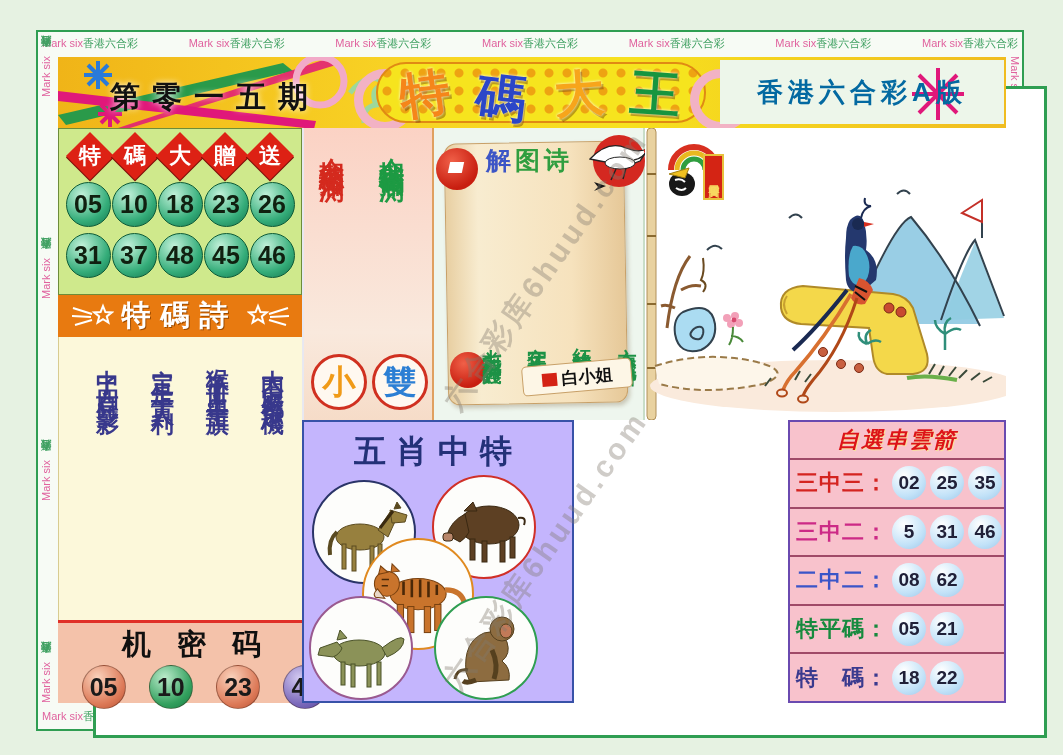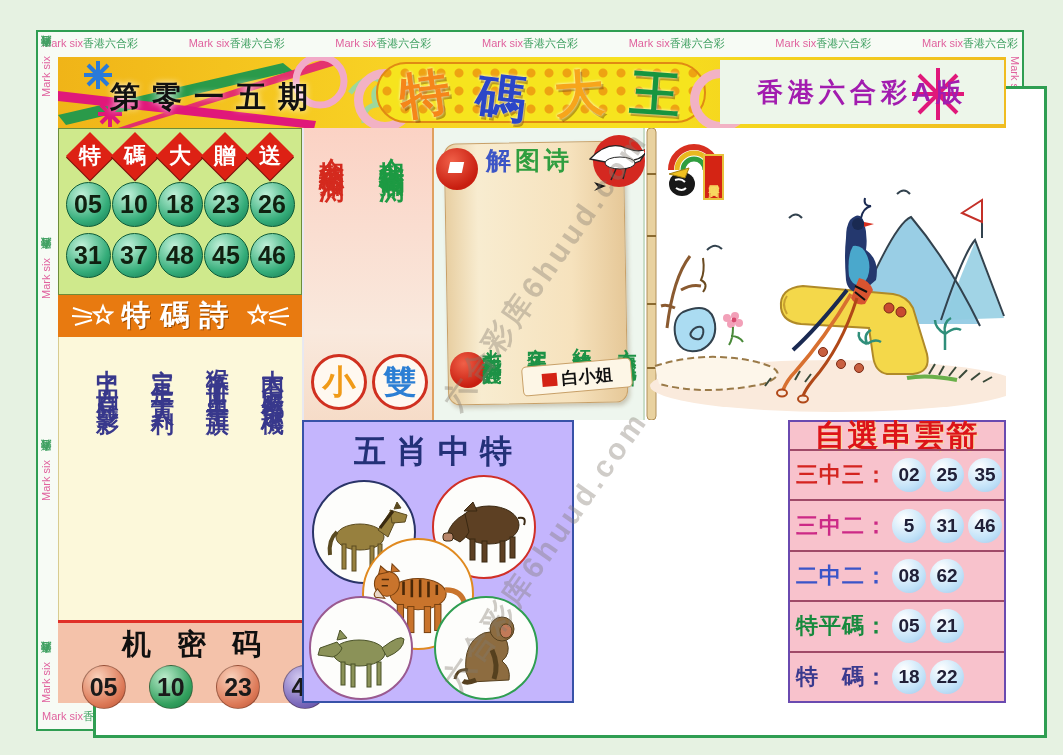--- a/index.html
+++ b/index.html
@@ -25,21 +25,21 @@
   .tchar{position:absolute;top:4px;font-size:50px;font-weight:900;text-shadow:0 0 3px #fff,2px 3px 0 rgba(110,60,0,.45);}
   .tc0{left:342px;transform:rotate(-8deg);}
   .tc1{left:418px;transform:rotate(7deg);top:8px;}
   .tc2{left:496px;transform:rotate(-4deg);}
   .tc3{left:572px;transform:rotate(4deg);}
   .ring{position:absolute;border:9px solid #f2b2c4;border-radius:50%;width:44px;height:44px;}
   .ringL{left:296px;top:12px;}
   .ringR{left:632px;top:12px;}
   .edition{position:absolute;left:662px;top:3px;width:284px;height:64px;background:#edf6ea;display:flex;align-items:center;justify-content:center;overflow:hidden;}
   .edition svg{position:absolute;left:190px;top:6px;}
-  .edition span{position:relative;font-size:26px;font-weight:bold;color:#a21caf;letter-spacing:5px;}
+  .edition span{position:relative;font-size:26px;font-weight:bold;color:#0369a1;letter-spacing:5px;}
   
   .panel{position:absolute;box-sizing:border-box;}
   .vwrap{writing-mode:vertical-rl;}
   
   .gift{left:58px;top:128px;width:244px;height:167px;background:#cfe98c;border:1px solid #6d8c3a;padding-top:8px;}
   .diamonds{display:flex;justify-content:space-around;padding:2px 8px 6px 8px;}
   .diamond{width:34px;height:34px;background:#dd2114;transform:rotate(45deg);display:flex;align-items:center;justify-content:center;box-shadow:1px 1px 0 #7a0e08;}
   .diamond span{transform:rotate(-45deg);color:#fff;font-weight:bold;font-size:22px;}
   .ballrow{display:flex;justify-content:space-around;padding:3px 6px;}
   .ball{width:43px;height:43px;border-radius:50%;display:flex;align-items:center;justify-content:center;font-size:25px;font-weight:bold;color:#102010;background:radial-gradient(circle at 35% 28%,#c2f2da,#35ad7a 62%,#12724a);border:1px solid #0c5a38;}
@@ -100,21 +100,21 @@
   .digit{position:absolute;font-family:"Liberation Serif","DejaVu Serif",serif;font-size:56px;font-weight:bold;color:#d01468;}
   .d-tl{left:16px;top:42px;}
   .d-tr{left:194px;top:40px;}
   .d-bl{left:14px;top:128px;}
   .d-br{left:196px;top:126px;}
   .pcirc{position:absolute;left:54px;top:50px;width:136px;height:136px;border-radius:50%;background:#d7a2cb;display:flex;align-items:center;justify-content:center;}
   .pcirc span{font-size:92px;font-weight:900;color:#141414;font-family:"Liberation Serif","DejaVu Serif",serif;}
   .splitlines{position:absolute;left:0;top:202px;width:100%;text-align:center;color:#3842a8;font-weight:bold;font-size:25px;letter-spacing:4px;line-height:36px;}
   
   .arrow{left:788px;top:420px;width:218px;height:283px;background:#f8c2cc;border:2px solid #6a4ab0;display:flex;flex-direction:column;}
-  .at{height:27px;display:flex;align-items:center;justify-content:center;font-size:31px;font-weight:900;color:#dd1418;letter-spacing:2px;text-shadow:1px 1px 0 #f8e0a0;}
+  .at{height:36px;display:flex;align-items:center;justify-content:center;font-size:22px;font-weight:900;color:#dd1418;letter-spacing:2px;text-shadow:1px 1px 0 #f8e0a0;font-style:italic;}
   .arow{flex:1;border-top:2px solid #a04a68;display:flex;align-items:center;padding-left:6px;gap:4px;}
   .alabel{font-size:22px;font-weight:900;letter-spacing:1px;font-family:"Liberation Serif","DejaVu Serif",serif;white-space:nowrap;}
   .bball{width:34px;height:34px;border-radius:50%;background:radial-gradient(circle at 35% 28%,#ffffff,#c2e2f8 62%,#9cc6ea);display:flex;align-items:center;justify-content:center;font-size:19px;font-weight:bold;color:#202038;flex:none;}
   
   .wm{position:absolute;color:rgba(130,120,110,.38);font-size:30px;font-weight:bold;letter-spacing:4px;transform:rotate(-55deg);white-space:nowrap;pointer-events:none;z-index:5;}
   .wm1{left:380px;top:250px;}
   .wm2{left:380px;top:530px;}
 </style>
 </head>
 <body>

